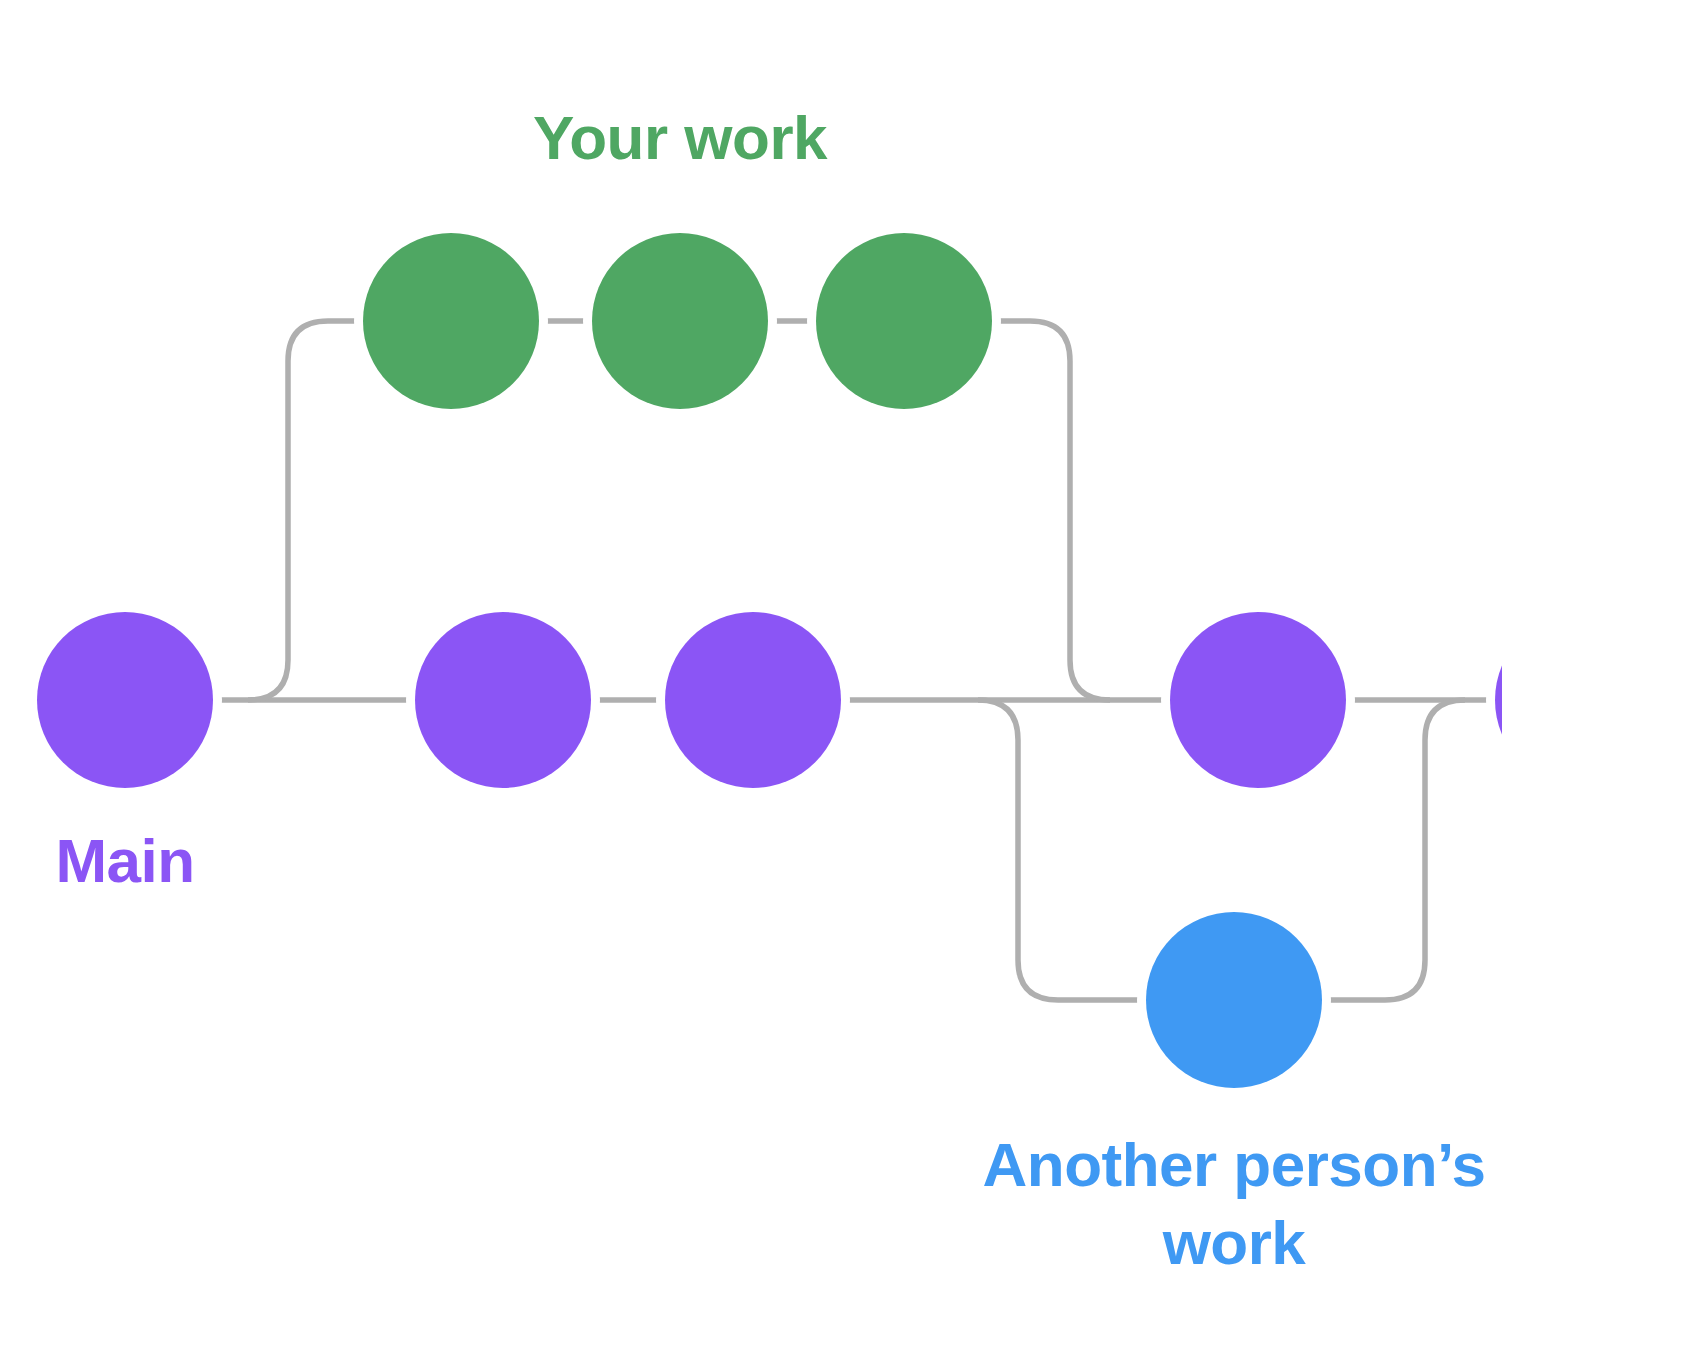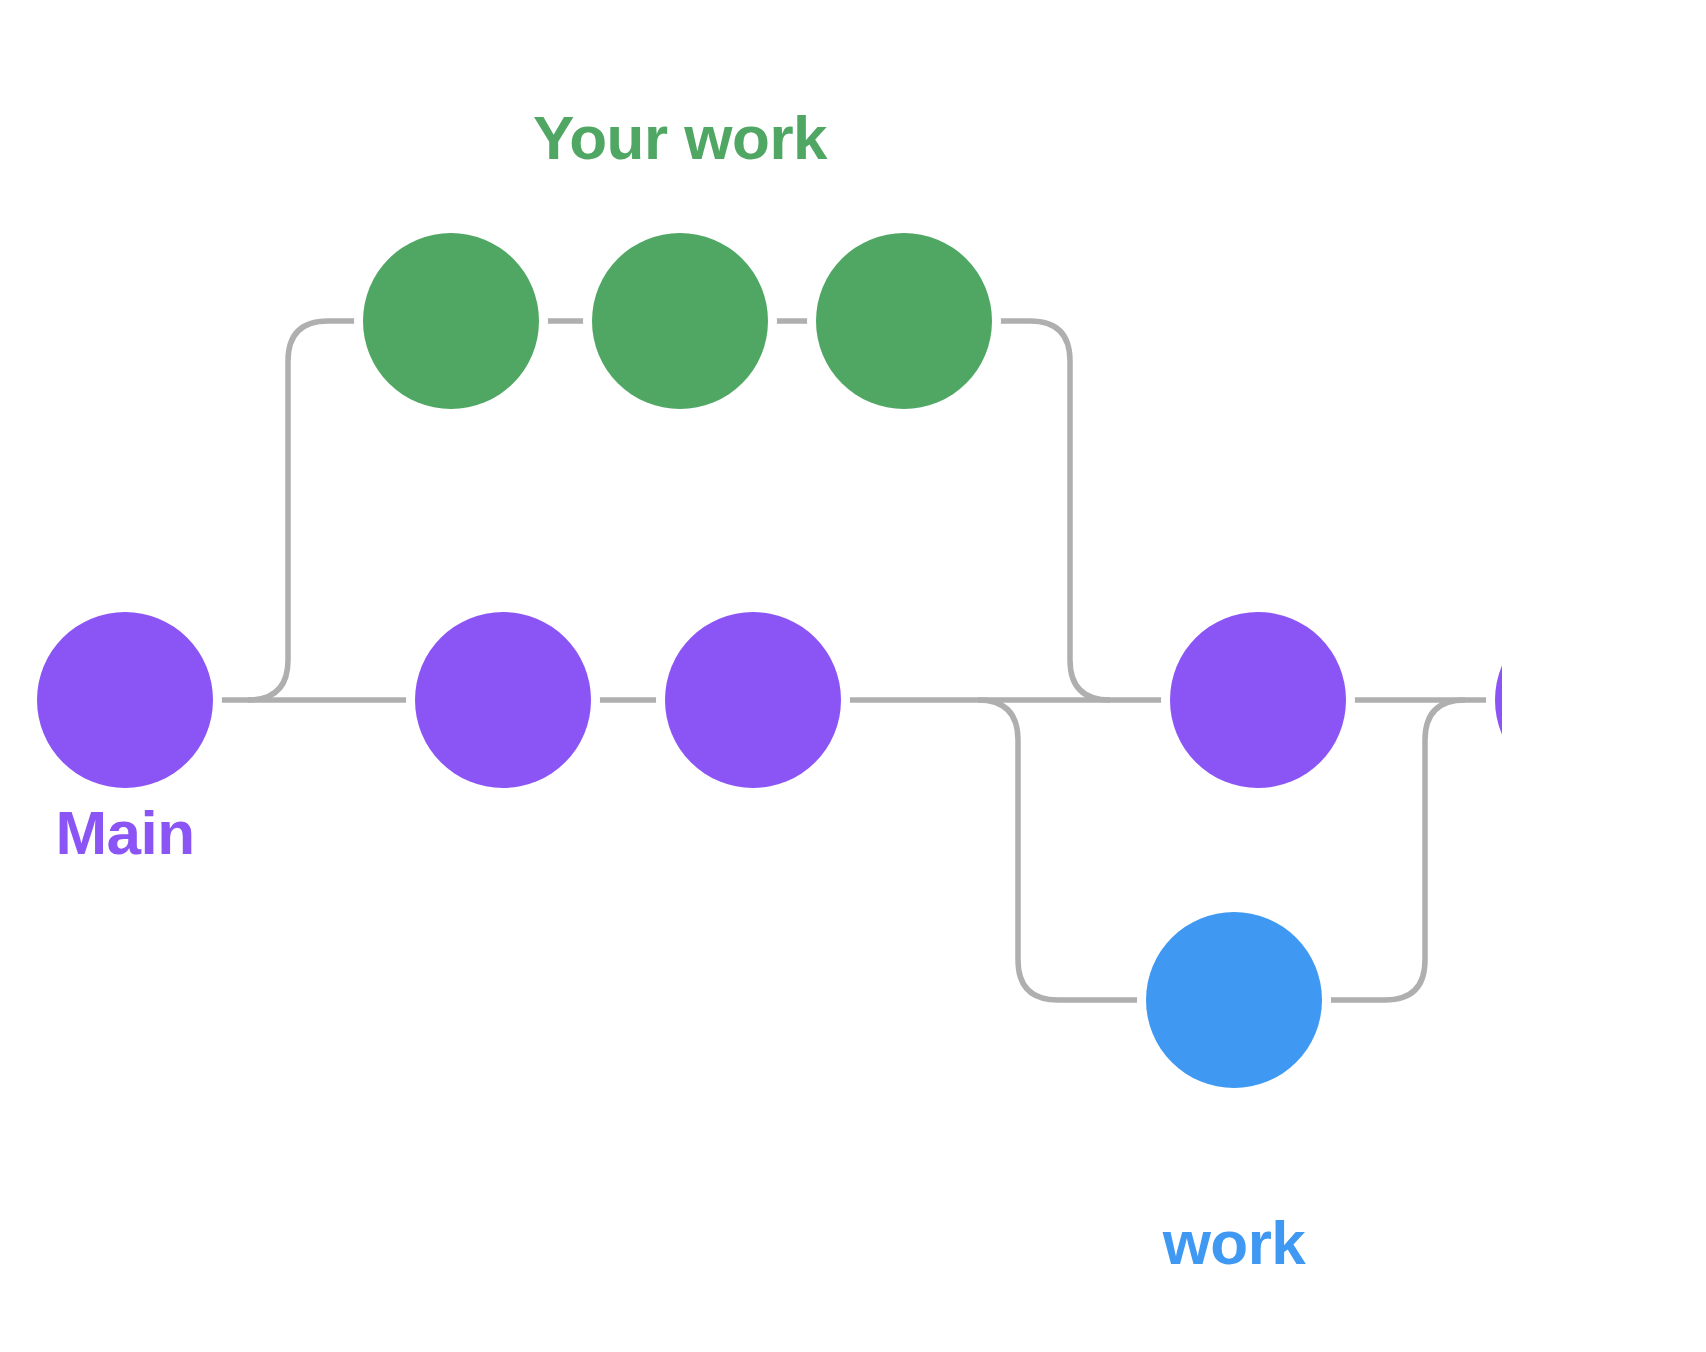--- a/index.html
+++ b/index.html
@@ -59,18 +59,19 @@
         <circle cx="680" cy="321" r="88" fill="#4fa763"></circle>
         <circle cx="904" cy="321" r="97" fill="#ffffff"></circle>
         <circle cx="904" cy="321" r="88" fill="#4fa763"></circle>
         <circle cx="1234" cy="1000" r="97" fill="#ffffff"></circle>
         <circle cx="1234" cy="1000" r="88" fill="#3f99f3"></circle>
       </g>
   </svg>
 
   <div class="branch-label" style="left: 680px; top: 107px; color: rgb(79, 167, 99);">Your work</div>
 
-  <div class="branch-label" style="left: 125px; top: 802px; color: rgb(139, 85, 245); text-align: right;">Main</div>
+  <div class="branch-label" style="left: 125px; top: 830px; color: rgb(139, 85, 245); text-align: right;">Main</div>
 
+  <div class="branch-label" style="left: 1234px; top: 1134px; color: rgb(63, 153, 243);">Another person’s</div>
 
   <div class="branch-label" style="left: 1234px; top: 1212px; color: rgb(63, 153, 243);">work</div>
 
 </div>
 
 </body></html>

